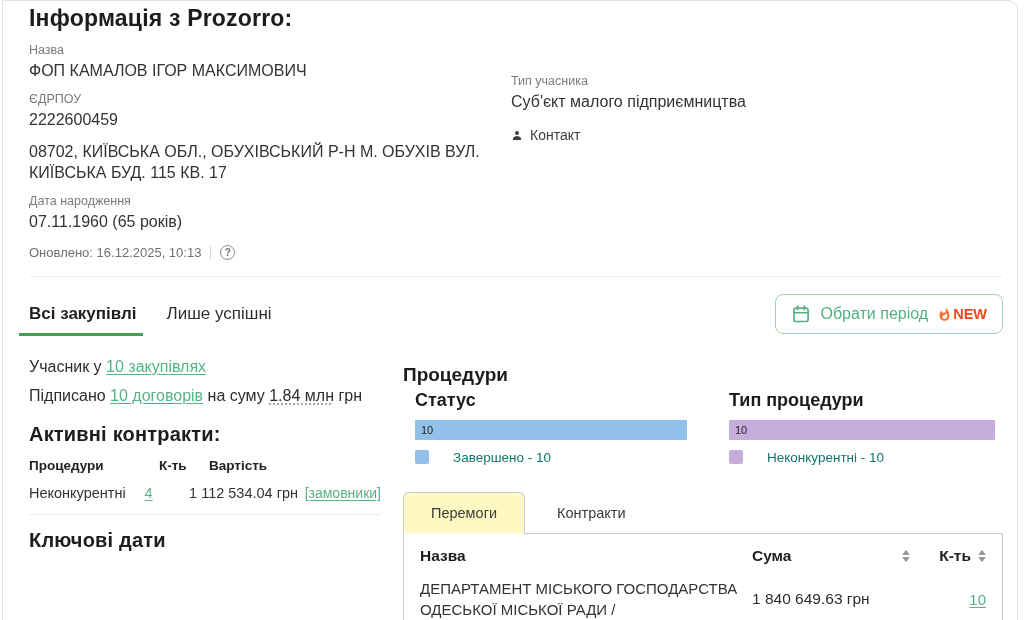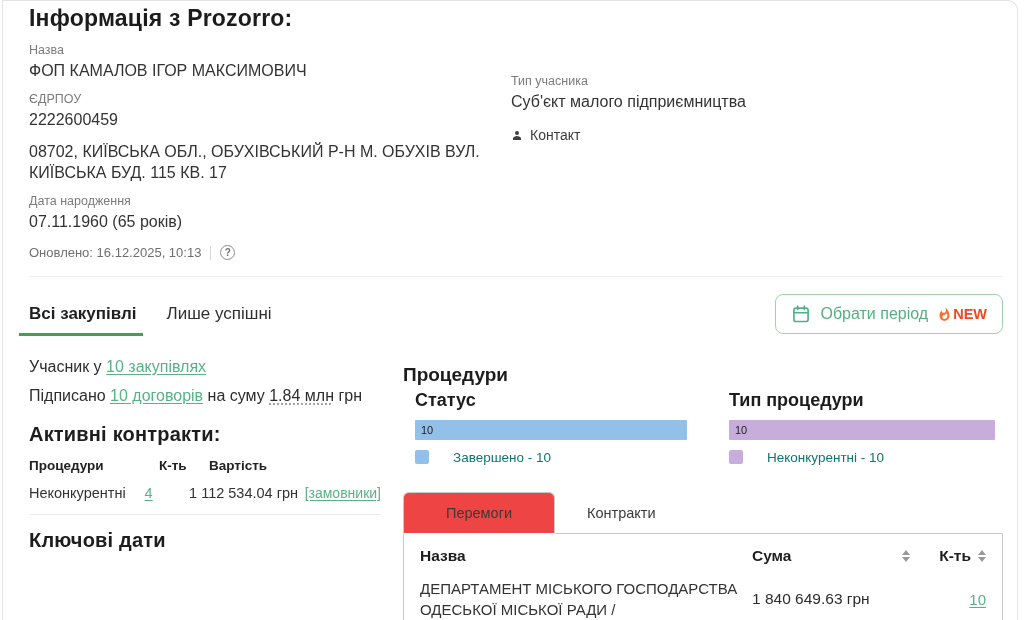--- a/index.html
+++ b/index.html
@@ -65,21 +65,21 @@
   .chart-bar { margin-top:9px; height:20px; line-height:20px; font-size:11px; color:#222;
     padding-left:6px; border-radius:1px; }
   .legend { display:flex; align-items:flex-start; gap:24px; margin-top:10px; font-size:13.5px; color:#0f766e; }
   .legend-swatch { width:14px; height:14px; border-radius:2px; flex-shrink:0; }
 
   
   .results { margin-top:27px; }
   .rtabs { display:flex; align-items:flex-end; }
   .rtab { font-size:14.5px; color:#3a3a3a; cursor:pointer; }
   .rtab.active { border:1px solid #c9c9c9; border-bottom:1px solid #fff; border-radius:6px 6px 0 0;
-    padding:12px 42px; background:#ef4444; position:relative; z-index:2; margin-bottom:-1px; }
+    padding:12px 27px; background:#fef9c3; position:relative; z-index:2; margin-bottom:-1px; }
   .rtab.inactive { padding:12px 32px; }
   .rbody { border:1px solid #c9c9c9; padding:13px 16px 20px; position:relative; z-index:1; background:#fff; }
   .rhead, .rrow { display:flex; align-items:center; }
   .rhead { font-weight:700; font-size:15.5px; color:#1e1e1e; }
   .r-name { flex:1; padding-right:10px; }
   .r-sum { width:158px; text-align:right; display:flex; justify-content:space-between; align-items:center; }
   .r-count { width:76px; text-align:right; display:flex; justify-content:flex-end; align-items:center; }
   .rrow { margin-top:13px; font-size:15px; color:#333; }
   .rrow .r-name { line-height:21px; }
   .rrow .r-sum { font-size:15.5px; color:#2c2c2c; }

